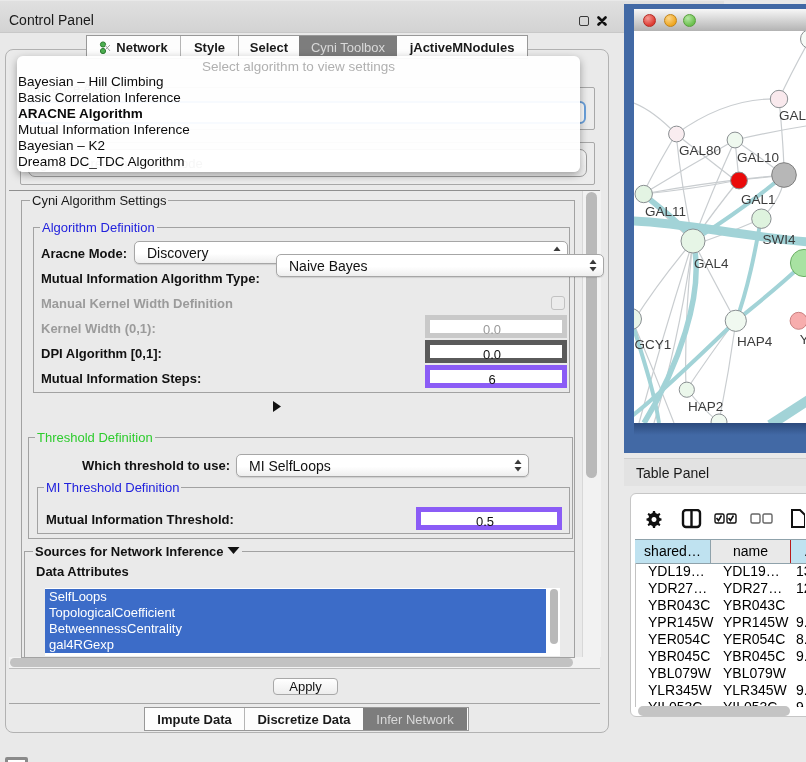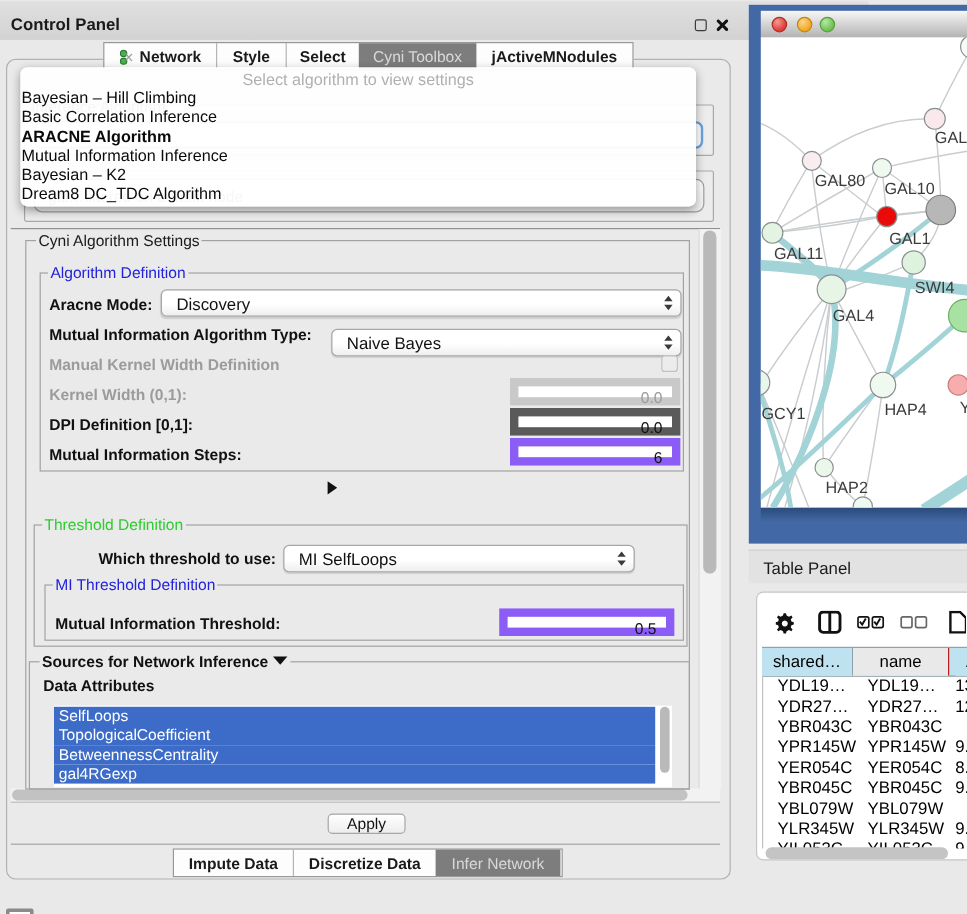--- a/index.html
+++ b/index.html
@@ -1,37 +1,37 @@
 <!DOCTYPE html>
 <html><head>
 <meta charset="utf-8">
 <style>
 html,body{margin:0;padding:0;}
 #root{position:relative;width:806px;height:762px;background:#e9e9e9;font-family:"Liberation Sans",sans-serif;overflow:hidden;}
 .abs{position:absolute;}
 
-#titlebar{left:0;top:1px;width:724px;height:31px;background:linear-gradient(#e0e0e0,#d3d3d3);color:#1a1a1a;font-size:14px;border-bottom:1px solid #c8c8c8;font-weight:bold;}
+#titlebar{left:0;top:1px;width:724px;height:31px;background:linear-gradient(#e0e0e0,#d3d3d3);color:#1a1a1a;font-size:14px;border-bottom:1px solid #c8c8c8;}
 #titlebar .t{position:absolute;left:9px;top:11px;}
 #panel{left:5px;top:49px;width:602px;height:682px;border:1px solid #b2b2b2;border-radius:8px;background:#eaeaea;}
 
 .tabbar{background:#fdfdfd;border:1px solid #989898;display:flex;align-items:center;font-size:13px;font-weight:bold;color:#1a1a1a;}
 #toptabs{left:86px;top:35px;width:440px;height:22px;}
 .tab{display:flex;align-items:center;justify-content:center;height:100%;position:relative;}
 .tab.sel{background:#7d7d7d;color:#d9d9d9;}
 .tsep{width:1px;height:100%;background:#b5b5b5;}
 
 .group{position:absolute;border:1px solid #a2a2a2;}
 .gtitle{position:absolute;top:-8px;font-size:13px;background:#eaeaea;padding:0 2px;white-space:nowrap;}
 label.b{position:absolute;font-size:13px;font-weight:bold;color:#111;white-space:nowrap;}
 label.dis{color:#9b9b9b;}
 label.r{font-weight:normal;color:#111;}
 .combo{position:absolute;background:linear-gradient(#ffffff 0%,#ffffff 55%,#eeeeee 100%);border:1px solid #a6a6a6;border-radius:5px;box-shadow:0 1px 1px rgba(0,0,0,0.12);font-size:14px;color:#111;}
 .combo .txt{position:absolute;left:12px;top:3px;}
 .combo svg{position:absolute;right:6px;top:50%;margin-top:-6.5px;}
-.field{position:absolute;background:#fff;border:7px solid #8b5cf6;font-size:13px;color:#111;text-align:right;box-sizing:border-box;padding:2px 8px 0 0;}
+.field{position:absolute;background:#fff;border:5px solid #8b5cf6;font-size:13px;color:#111;text-align:center;box-sizing:border-box;padding:2px 8px 0 0;}
 .field.dis{border-color:#c9c9c9;color:#9a9a9a;}
 
 .sbthumb{position:absolute;background:#b9b9b9;border-radius:6px;}
 
 #dlist{left:45px;top:588px;width:515px;height:68px;background:#fff;}
 .lrow{position:absolute;left:0;width:501px;height:16px;background:#3c6cc8;color:#fff;font-size:13px;padding-left:4px;box-sizing:border-box;line-height:16px;}
 
 #apply{left:273px;top:678px;width:63px;height:15px;background:linear-gradient(#ffffff,#ededed);border:1px solid #a8a8a8;border-radius:4px;font-size:13px;color:#111;text-align:center;line-height:15px;}
 #bottabs{left:144px;top:707px;width:323px;height:22px;}
 
@@ -96,32 +96,32 @@
   </div>
   <label class="b" style="left:41px;top:246px;">Aracne Mode:</label>
   <div class="combo" style="left:134px;top:241px;width:432px;height:21px;">
       <span class="txt">Discovery</span>
       <svg width="8" height="13">
         <path d="M4 0.5 L7.5 5 H0.5 Z" fill="#3a3a3a"></path>
         <path d="M4 12.5 L0.5 8 H7.5 Z" fill="#3a3a3a"></path>
       </svg>
     </div>
   <label class="b" style="left:41px;top:271px;">Mutual Information Algorithm Type:</label>
-  <div class="combo" style="left:276px;top:274px;width:290px;height:21px;">
+  <div class="combo" style="left:276px;top:254px;width:290px;height:21px;padding-left:36px;">
       <span class="txt">Naive Bayes</span>
       <svg width="8" height="13">
         <path d="M4 0.5 L7.5 5 H0.5 Z" fill="#3a3a3a"></path>
         <path d="M4 12.5 L0.5 8 H7.5 Z" fill="#3a3a3a"></path>
       </svg>
     </div>
   <label class="b dis" style="left:41px;top:296px;">Manual Kernel Width Definition</label>
   <div class="abs" style="left:551px;top:296px;width:12px;height:12px;background:#ececec;border:1px solid #c2c2c2;border-radius:3px;"></div>
   <label class="b dis" style="left:41px;top:321px;">Kernel Width (0,1):</label>
   <div class="field dis" style="left:425px;top:315px;width:142px;height:23px;">0.0</div>
-  <label class="b" style="left:41px;top:346px;">DPI Definition [0,1]:</label>
+  <label class="b" style="left:41px;top:346px;">DPI Algorithm [0,1]:</label>
   <div class="field" style="left:425px;top:340px;width:142px;height:23px;border-color:#5a5a5a;">0.0</div>
   <label class="b" style="left:41px;top:371px;">Mutual Information Steps:</label>
   <div class="field" style="left:425px;top:365px;width:142px;height:23px;">6</div>
 
   <svg class="abs" style="left:271px;top:400px;" width="12" height="13">
       <path d="M2 1 L10 6.5 L2 12 Z" fill="#111"></path>
     </svg>
 
   <div class="group" style="left:28px;top:437px;width:543px;height:100px;">
     <div class="gtitle" style="left:6px;color:#2ecc2e;">Threshold Definition</div>

